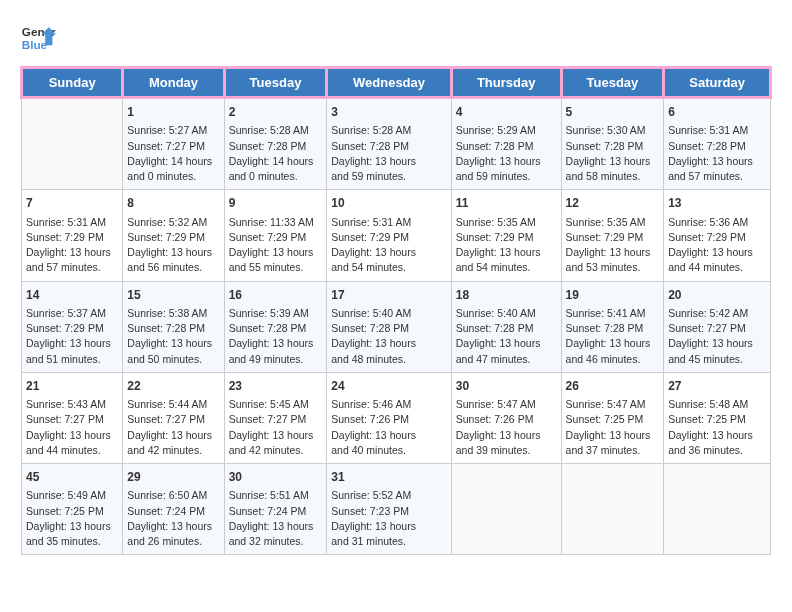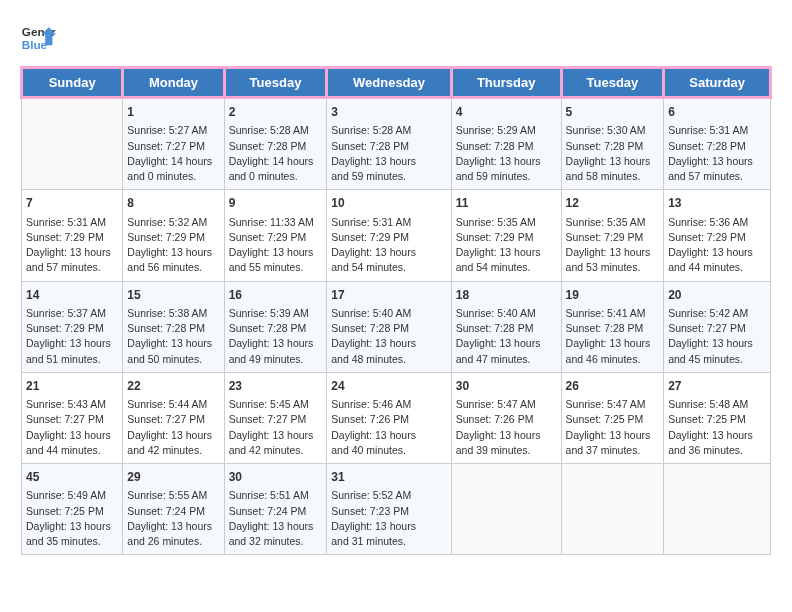--- a/index.html
+++ b/index.html
@@ -308,21 +308,21 @@
       <tr>
         <td>
           <span class="day-number">45</span>
           <div>Sunrise: 5:49 AM</div>
           <div>Sunset: 7:25 PM</div>
           <div>Daylight: 13 hours</div>
           <div>and 35 minutes.</div>
         </td>
         <td>
           <span class="day-number">29</span>
-          <div>Sunrise: 5:55 AM</div>
+          <div>Sunrise: 6:50 AM</div>
           <div>Sunset: 7:24 PM</div>
           <div>Daylight: 13 hours</div>
           <div>and 26 minutes.</div>
         </td>
         <td>
           <span class="day-number">30</span>
           <div>Sunrise: 5:51 AM</div>
           <div>Sunset: 7:24 PM</div>
           <div>Daylight: 13 hours</div>
           <div>and 32 minutes.</div>

